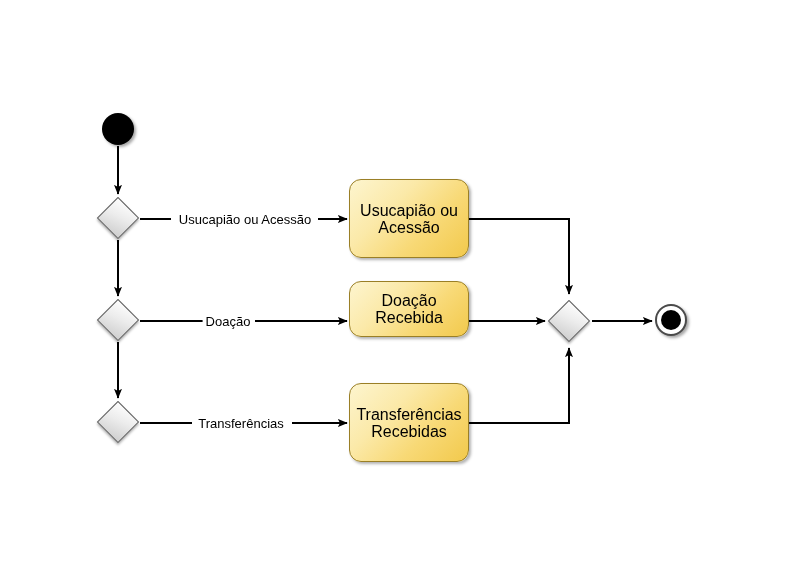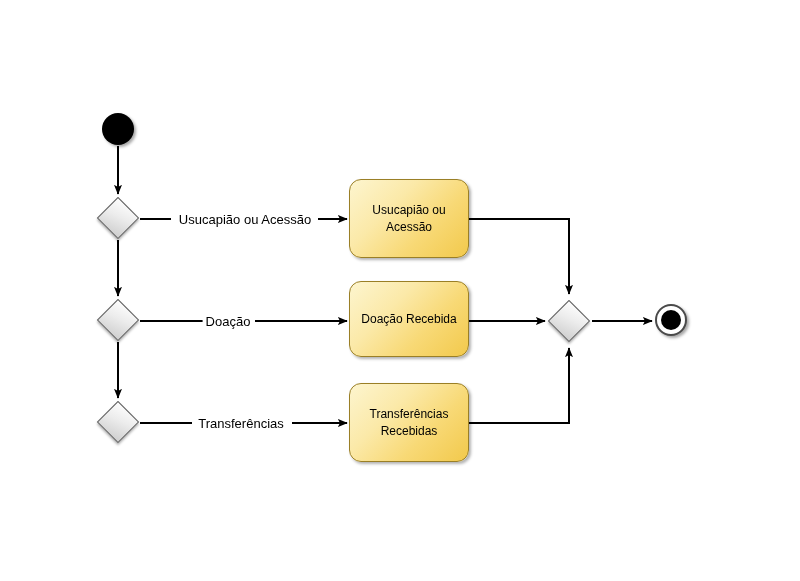--- a/index.html
+++ b/index.html
@@ -42,21 +42,21 @@
     box-sizing: border-box;
     border: 1px solid #9a7f26;
     border-radius: 12px;
     background: linear-gradient(135deg, #fdf5cf 0%, #fbe9a8 35%, #f8d976 65%, #f2c94c 100%);
     box-shadow: 2px 2px 3px rgba(0,0,0,0.30);
     display: flex;
     align-items: center;
     justify-content: center;
     text-align: center;
     font-family: "Liberation Sans", sans-serif;
-    font-size: 12px;
+    font-size: 16px;
     line-height: 17px;
     color: #000000;
   }
   .activity-node .node-text {
     display: block;
     padding: 0 8px;
     white-space: pre-line;
   }
   .start-node {
     position: absolute;
@@ -133,21 +133,21 @@
   <div class="diamond-node" style="left:103px; top:203px; width:30px; height:30px;"></div>
   <div class="diamond-node" style="left:103px; top:305px; width:30px; height:30px;"></div>
   <div class="diamond-node" style="left:103px; top:407px; width:30px; height:30px;"></div>
 
   <div class="diamond-node" style="left:554px; top:306px; width:30px; height:30px;"></div>
 
   <div class="activity-node" style="left:349px; top:179px; width:120px; height:79px;">
     <span class="node-text">Usucapião ou
 Acessão</span>
   </div>
-  <div class="activity-node" style="left:349px; top:281px; width:120px; height:76px;">
+  <div class="activity-node" style="left:349px; top:281px; width:120px; height:56px;">
     <span class="node-text">Doação Recebida</span>
   </div>
   <div class="activity-node" style="left:349px; top:383px; width:120px; height:79px;">
     <span class="node-text">Transferências
 Recebidas</span>
   </div>
 
   <div class="end-node-outer" style="left:655px; top:304px; width:32px; height:32px;">
     <div class="end-node-inner" style="left:4px; top:4px; width:20px; height:20px;"></div>
   </div>

